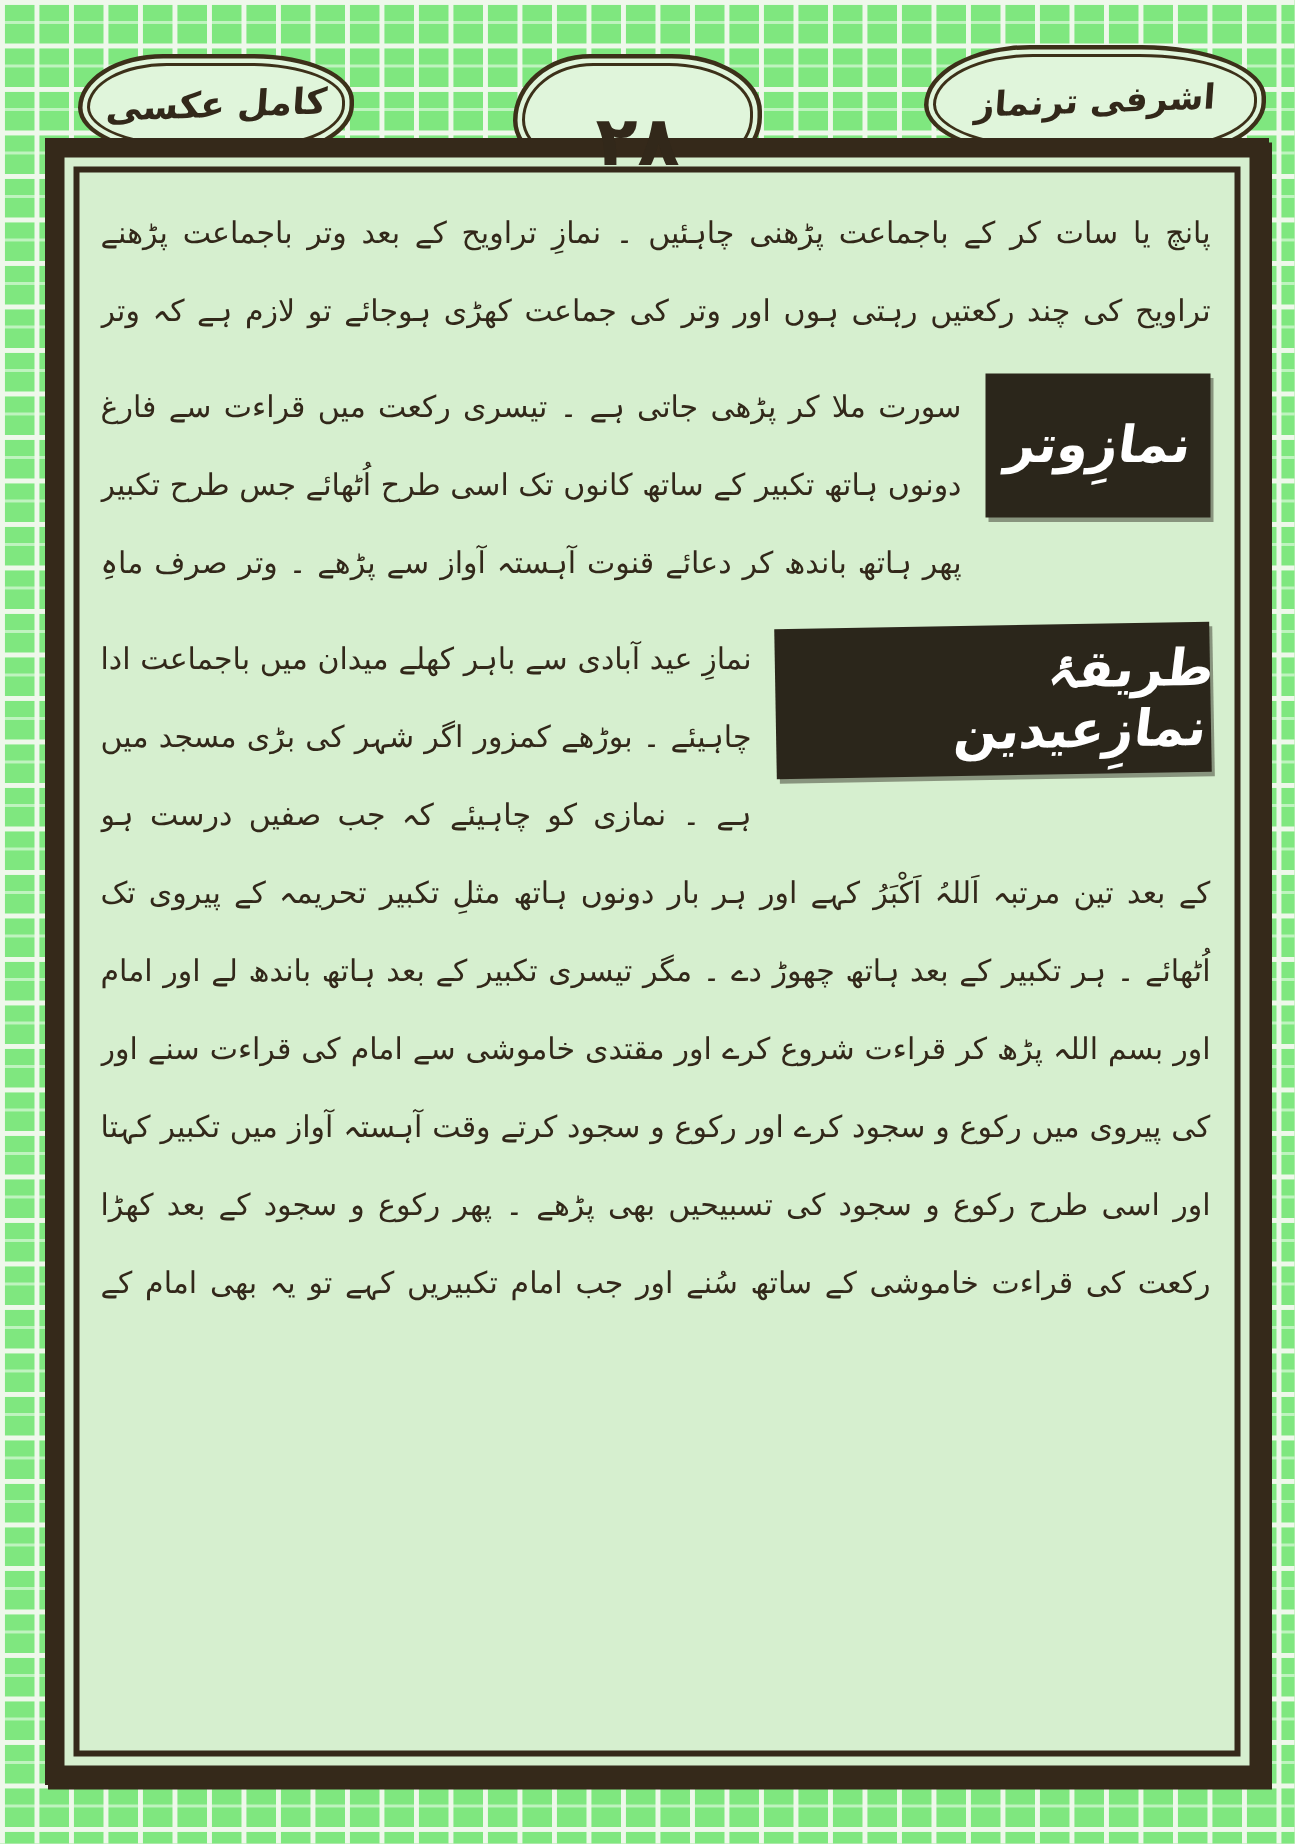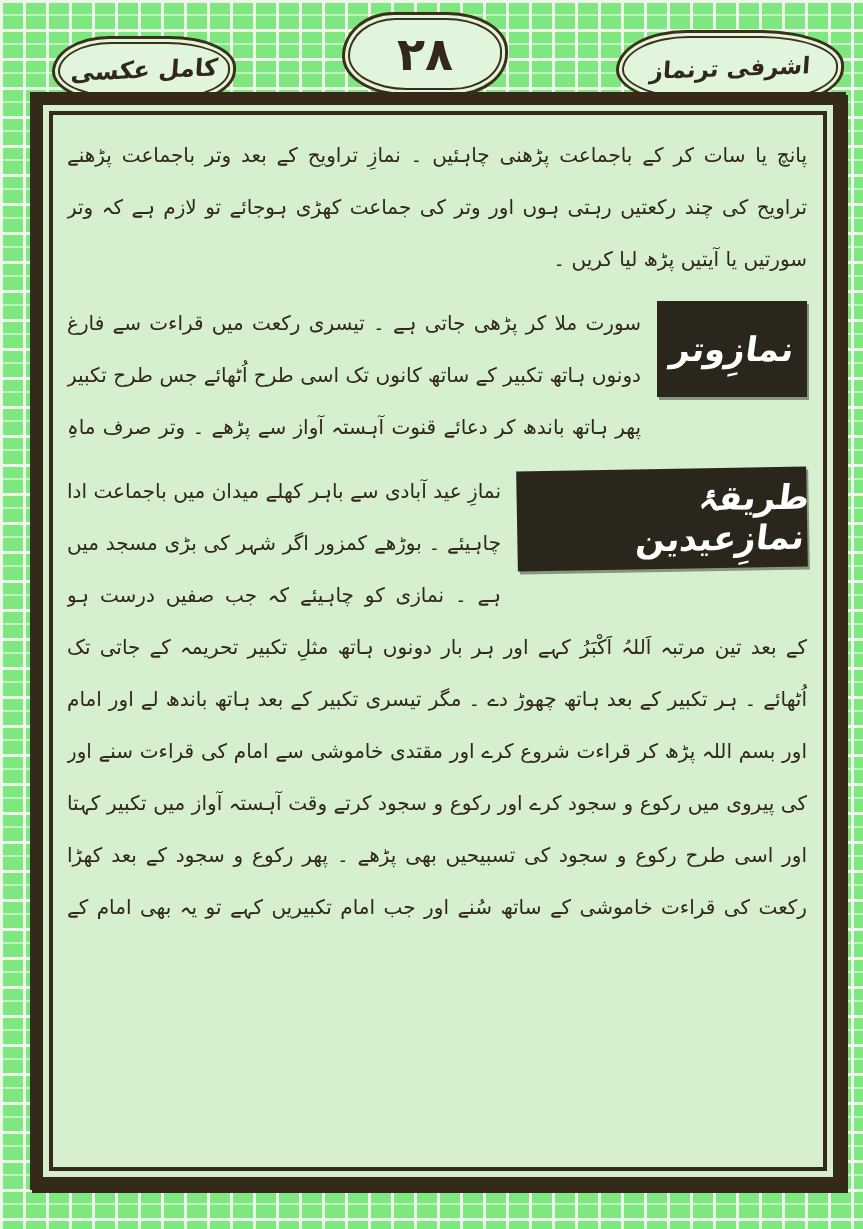--- a/index.html
+++ b/index.html
@@ -28,21 +28,21 @@
     border:2px solid #3c3019;
     border-radius:34% 40% 36% 42% / 58% 50% 55% 52%;
     pointer-events:none;
   }
   .cartouche .ct{
     position:relative;z-index:2;direction:rtl;
     font-weight:bold;white-space:nowrap;
   }
   #cart-left{left:52px;top:36px;width:178px;height:62px;}
   #cart-left .ct{font-size:24px;transform:skewX(-6deg) rotate(-2deg);}
-  #cart-center{left:342px;top:12px;width:160px;height:78px;}
+  #cart-center{left:342px;top:36px;width:160px;height:78px;align-items:flex-end;}
   #cart-center .ct{font-size:46px;line-height:1;}
   #cart-right{left:616px;top:30px;width:222px;height:70px;}
   #cart-right .ct{font-size:23px;transform:skewX(-6deg) rotate(-2deg);}
 
   #frame{
     position:absolute;left:30px;top:92px;right:17px;bottom:39px;
     border:13px solid #35291a;background:#d6efcf;
     box-shadow:2px 3px 0 #35291a;
   }
   #frame-inner{
@@ -80,40 +80,39 @@
 <div class="cartouche" id="cart-right">
   <span class="ct">اشرفی ترنماز</span>
 </div>
 
 <div id="frame">
   <div id="frame-inner">
 
     <div class="urdu">
       <div class="tl">پانچ یا سات کر کے باجماعت پڑھنی چاہئیں ۔ نمازِ تراویح کے بعد وتر باجماعت پڑھنے چاہئیں</div>
       <div class="tl">تراویح کی چند رکعتیں رہتی ہوں اور وتر کی جماعت کھڑی ہوجائے تو لازم ہے کہ وتر باجماعت</div>
-      <div class="tl open-end">سورتیں یا آیتیں پڑھ لیا کریں ۔</div>
     </div>
 
     <div class="sect urdu">
       <div class="title-box" id="witr-box">
         <span class="bt">نمازِوتر</span>
       </div>
       <div class="tl">سورت ملا کر پڑھی جاتی ہے ۔ تیسری رکعت میں قراءت سے فارغ ہوکر</div>
       <div class="tl">دونوں ہاتھ تکبیر کے ساتھ کانوں تک اسی طرح اُٹھائے جس طرح تکبیر تحریمہ کے وقت اُٹھاتے ہیں</div>
       <div class="tl">پھر ہاتھ باندھ کر دعائے قنوت آہستہ آواز سے پڑھے ۔ وتر صرف ماہِ رمضان میں باجماعت پڑھنے چاہئیں ۔</div>
     </div>
 
     <div class="sect urdu">
       <div class="title-box" id="eid-box">
         <span class="bt">طریقۂ نمازِعیدین</span>
       </div>
       <div class="tl">نمازِ عید آبادی سے باہر کھلے میدان میں باجماعت ادا کرنی</div>
       <div class="tl">چاہیئے ۔ بوڑھے کمزور اگر شہر کی بڑی مسجد میں پڑھ لیں تو بھی درست</div>
       <div class="tl">ہے ۔ نمازی کو چاہیئے کہ جب صفیں درست ہو جائیں اور امام تکبیر تحریمہ کہے تو وہ بھی دونوں</div>
-      <div class="tl">کے بعد تین مرتبہ اَللہُ اَکْبَرُ کہے اور ہر بار دونوں ہاتھ مثلِ تکبیر تحریمہ کے جاتی تک</div>
+      <div class="tl">کے بعد تین مرتبہ اَللہُ اَکْبَرُ کہے اور ہر بار دونوں ہاتھ مثلِ تکبیر تحریمہ کے پیروی تک</div>
       <div class="tl">اُٹھائے ۔ ہر تکبیر کے بعد ہاتھ چھوڑ دے ۔ مگر تیسری تکبیر کے بعد ہاتھ باندھ لے اور امام اعوذ</div>
       <div class="tl">اور بسم اللہ پڑھ کر قراءت شروع کرے اور مقتدی خاموشی سے امام کی قراءت سنے اور امام</div>
       <div class="tl">کی پیروی میں رکوع و سجود کرے اور رکوع و سجود کرتے وقت آہستہ آواز میں تکبیر کہتا رہے</div>
       <div class="tl">اور اسی طرح رکوع و سجود کی تسبیحیں بھی پڑھے ۔ پھر رکوع و سجود کے بعد کھڑا ہوکر دوسری</div>
       <div class="tl">رکعت کی قراءت خاموشی کے ساتھ سُنے اور جب امام تکبیریں کہے تو یہ بھی امام کے ساتھ</div>
     </div>
 
   </div>
 </div>
 

